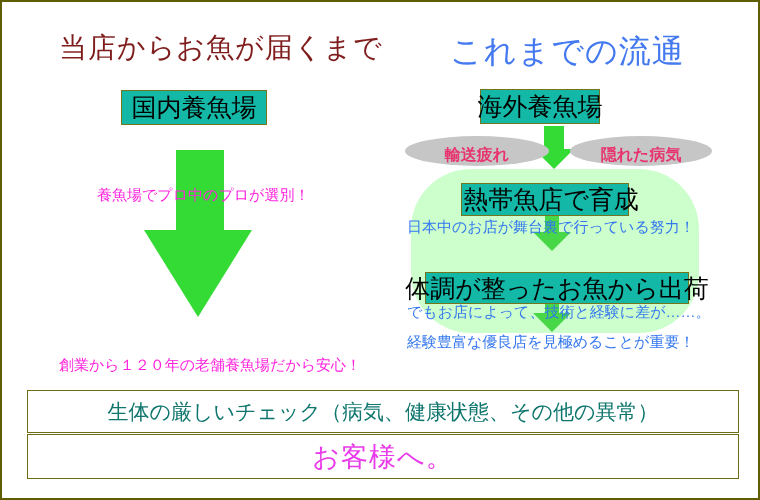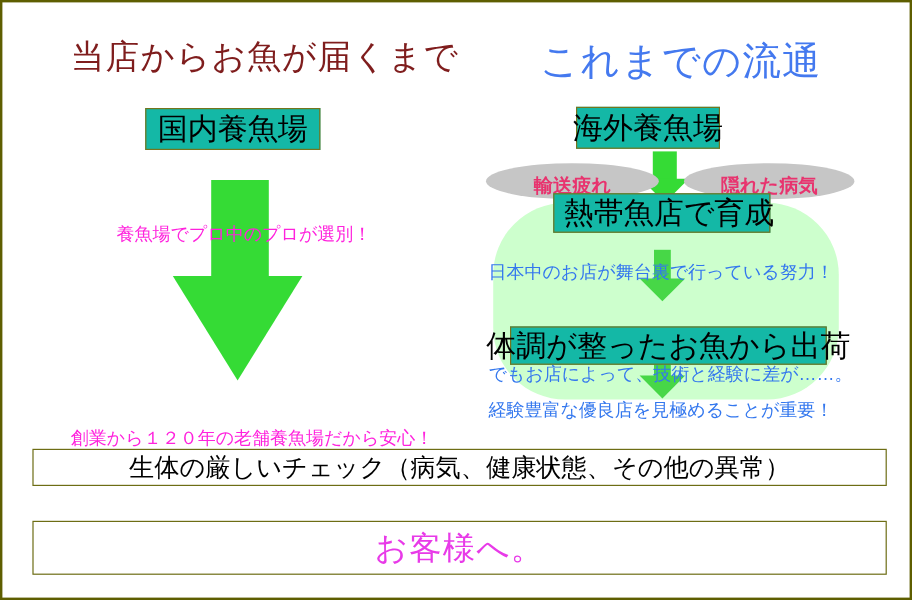--- a/index.html
+++ b/index.html
@@ -34,21 +34,21 @@
     font-size: 25px;
     text-align: center;
     display: flex;
     align-items: center;
     justify-content: center;
     white-space: nowrap;
     z-index: 2;
   }
   .box-domestic { left: 119px; top: 88px; width: 146px; height: 35px; }
   .box-overseas { left: 478px; top: 87px; width: 120px; height: 35px; }
-  .box-raise    { left: 459px; top: 159px; width: 181px; height: 33px; padding-left: 12px; }
+  .box-raise    { left: 459px; top: 181px; width: 168px; height: 33px; padding-left: 12px; }
   .box-ship     { left: 423px; top: 270px; width: 264px; height: 32px; }
 
   .note {
     font-size: 15px;
     font-weight: normal;
     white-space: nowrap;
     z-index: 3;
   }
   .magenta { color: #ff22dd; }
   .bluenote { color: #3377ee; }
@@ -90,21 +90,21 @@
     left: 25px;
     width: 712px;
     background: #ffffff;
     border: 1px solid #6d6d14;
     display: flex;
     align-items: center;
     justify-content: center;
     white-space: nowrap;
     z-index: 2;
   }
-  .box-check { top: 372px; height: 31px; color: #000000; font-size: 21px; }
+  .box-check { top: 388px; height: 43px; color: #0f766e; font-size: 21px; }
   .box-customer {
     top: 432px; height: 45px;
     color: #e83ae8;
     font-family: Liberation Serif, serif;
     font-size: 27px;
     letter-spacing: 1px;
     justify-content: center;
   }
 </style>
 </head>

